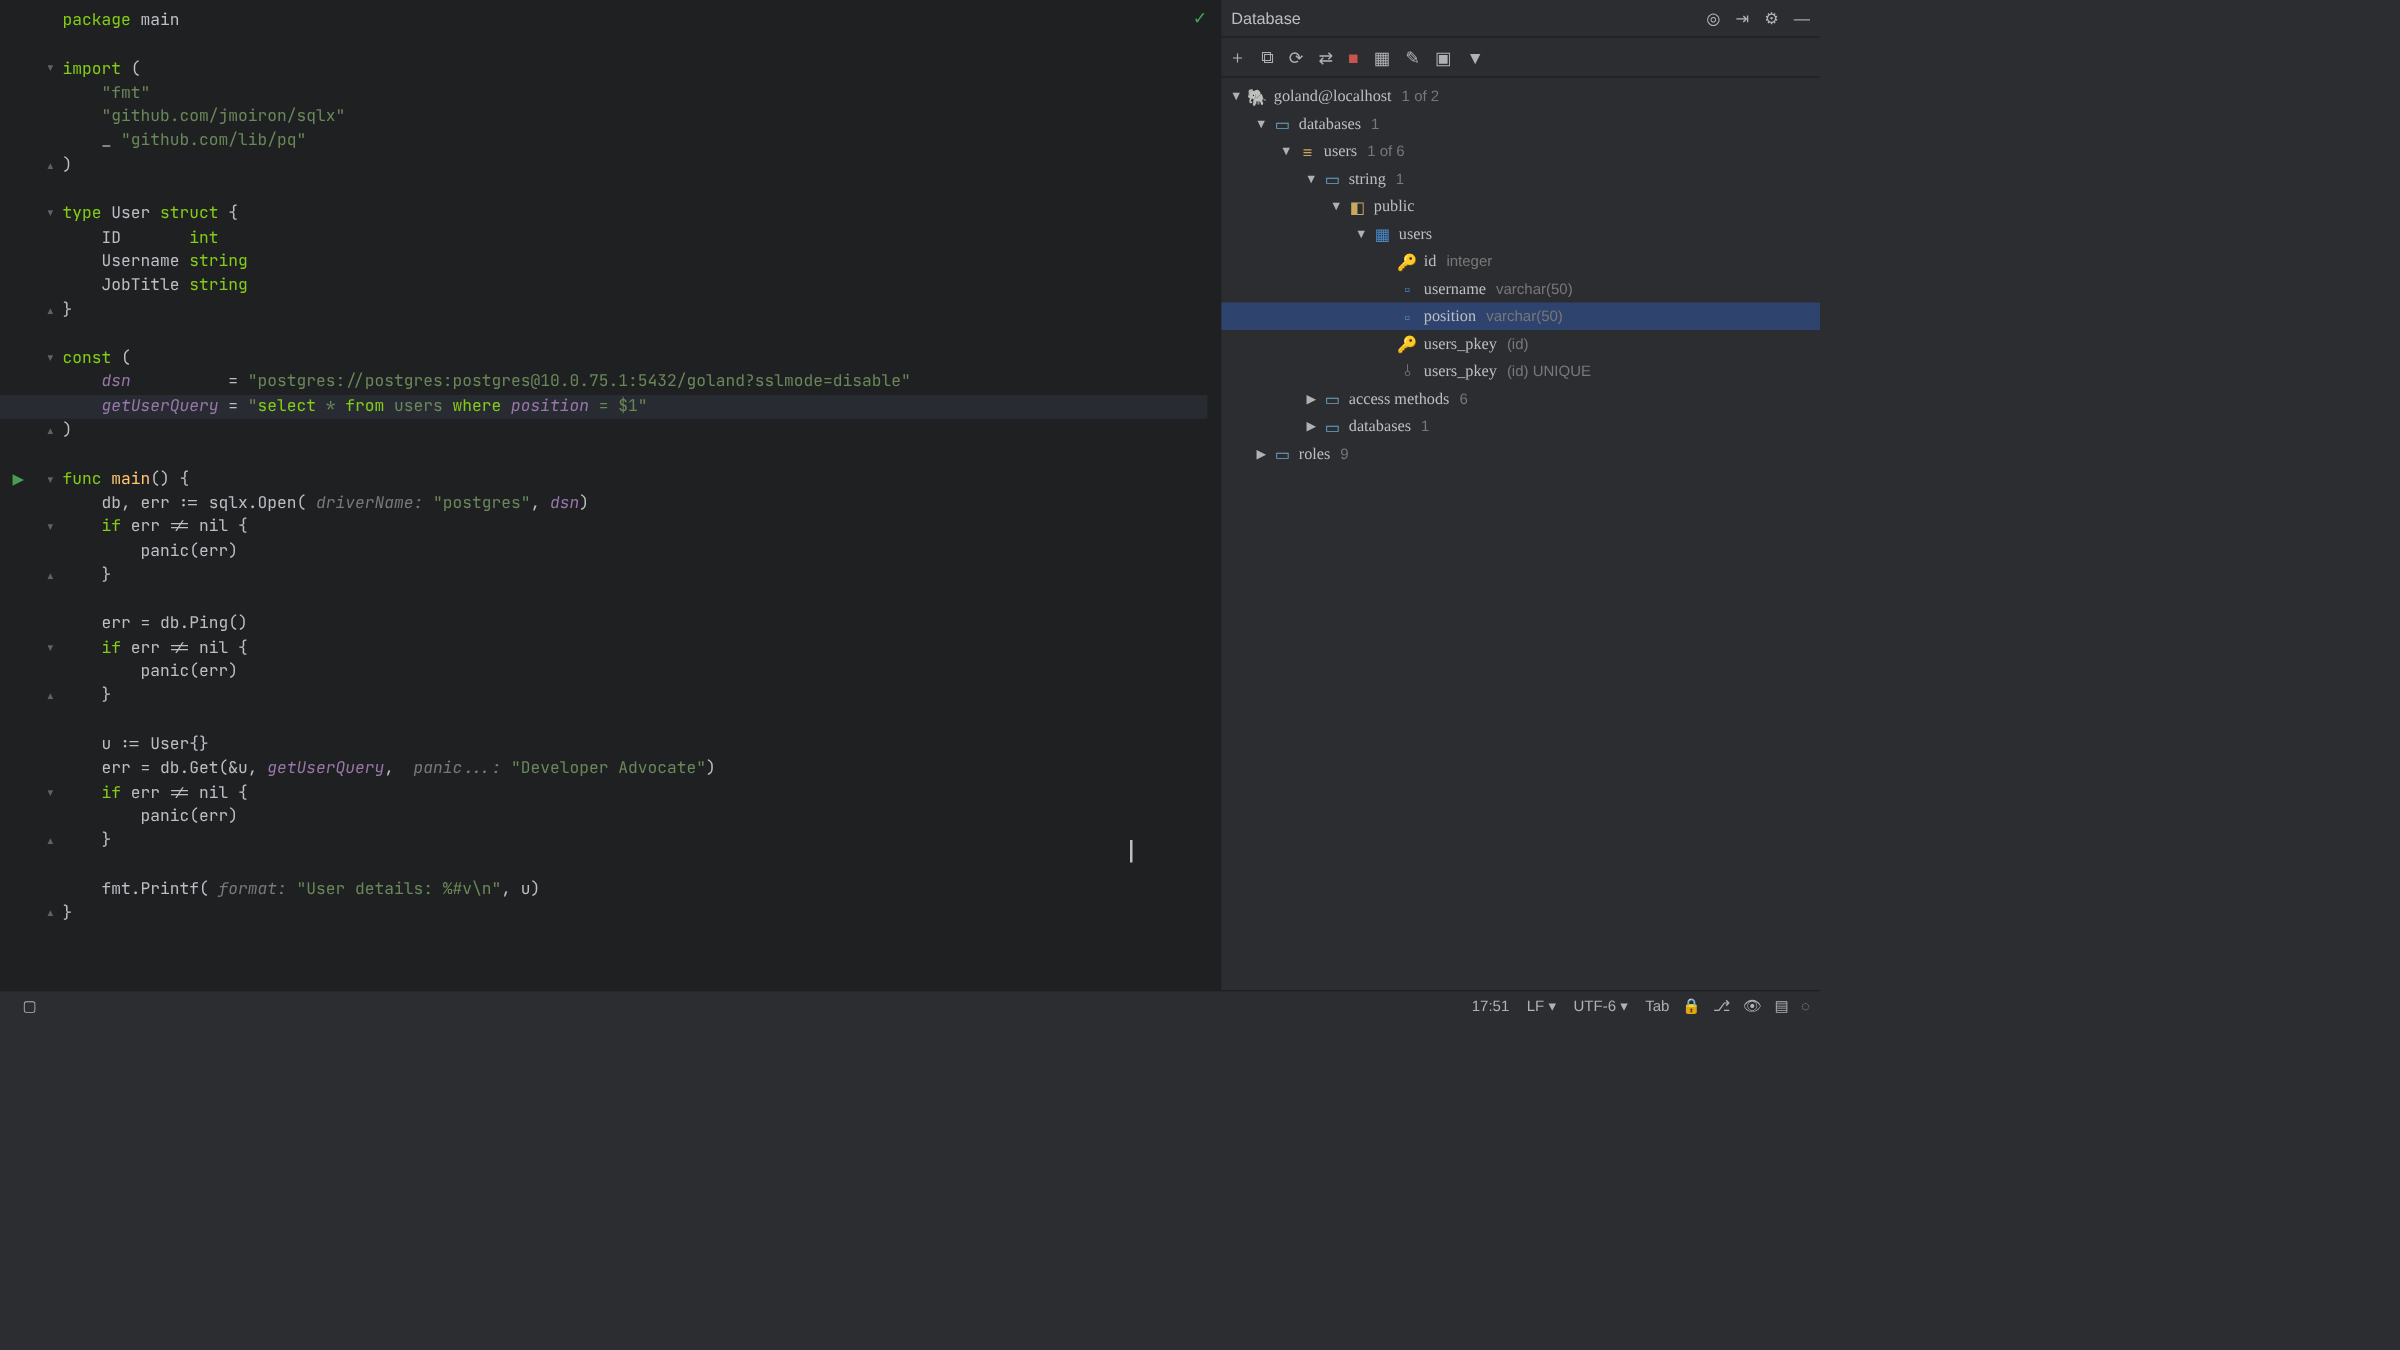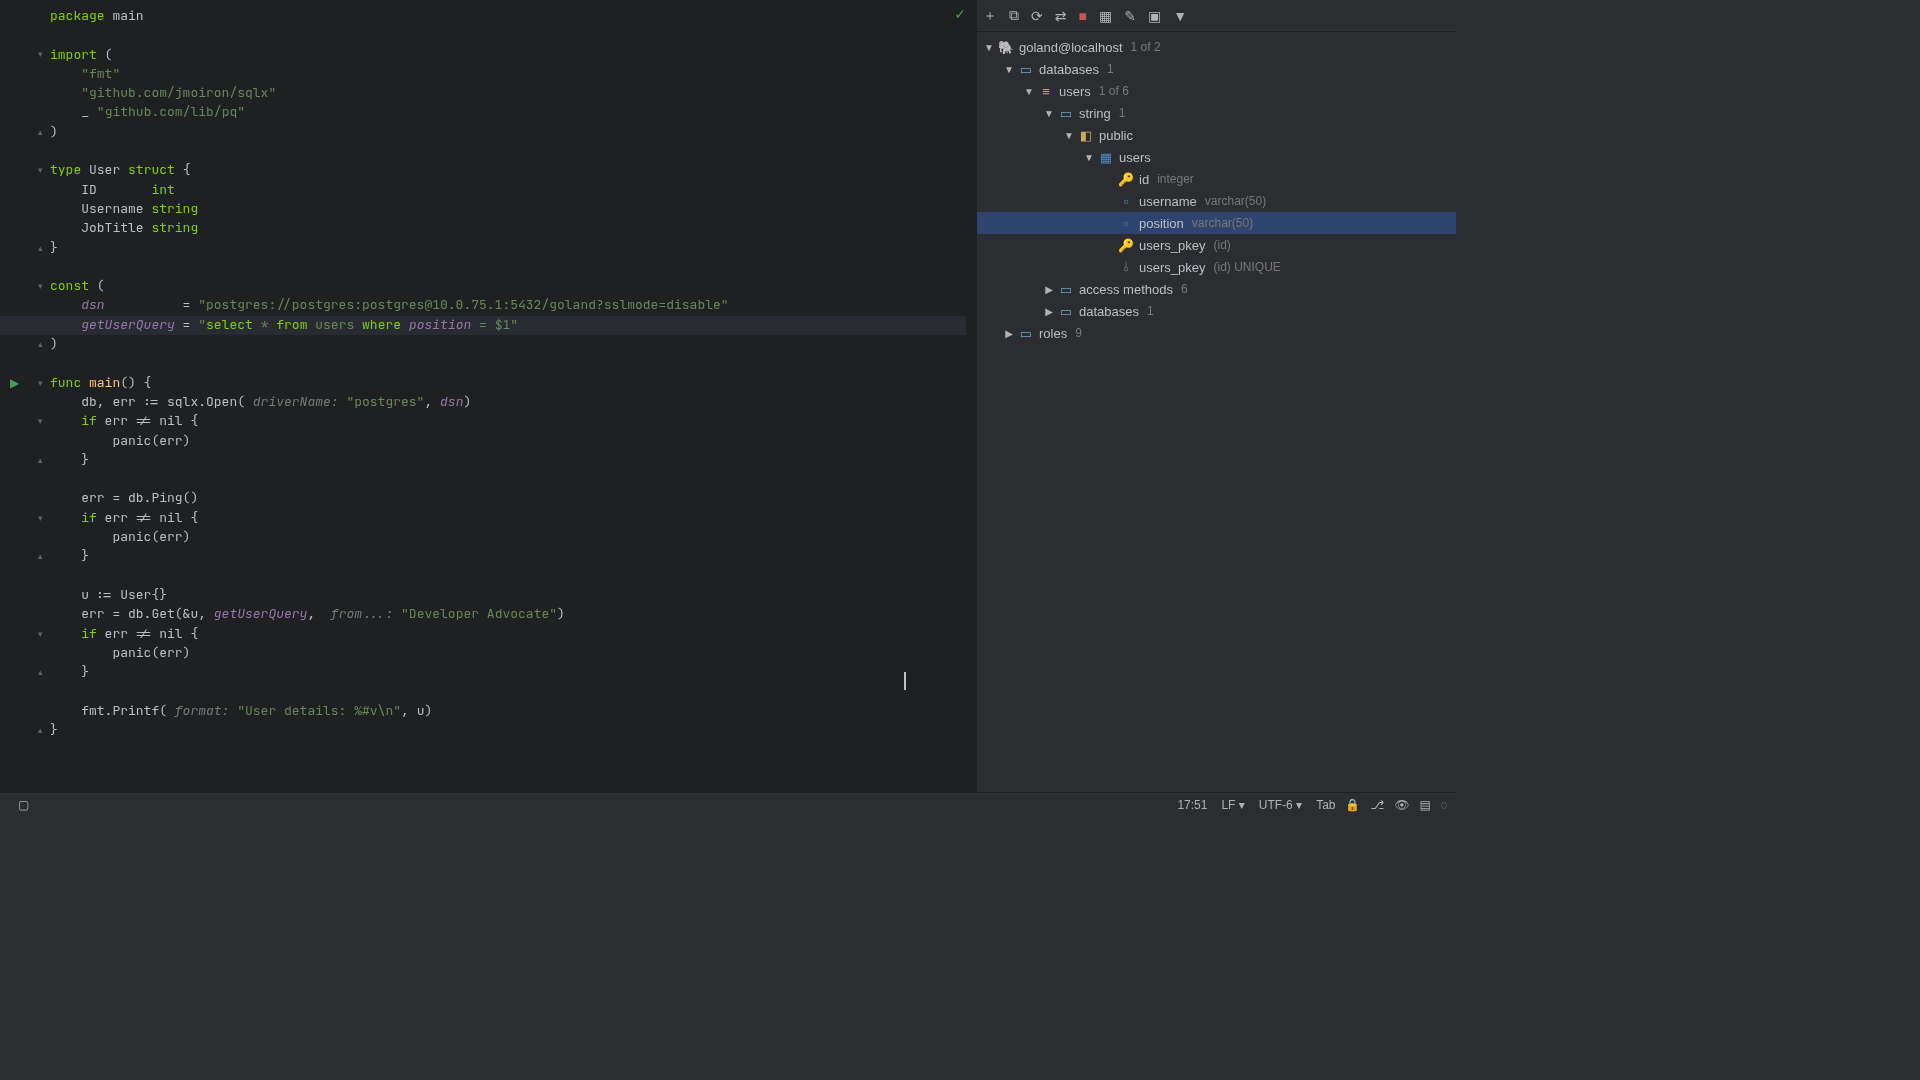--- a/index.html
+++ b/index.html
@@ -46,21 +46,21 @@
 .db-title { flex: 1; color: #bcbec4; }
 .db-header .ico { margin-left: 12px; color: #afb1b3; cursor: pointer; }
 .db-toolbar { display: flex; align-items: center; height: 32px; padding: 0 6px; gap: 12px; border-bottom: 1px solid #1e1f22; }
 .db-toolbar .ico { color: #afb1b3; cursor: pointer; font-size: 14px; }
 .db-toolbar .stop { color: #c75450; }
 .db-tree { flex: 1; padding-top: 4px; font-size: 13px; overflow: auto; }
 .tree-row { display: flex; align-items: center; height: 22px; padding-left: 0; cursor: pointer; }
 .tree-row.sel { background: #2e436e; }
 .arrow { width: 16px; text-align: center; color: #afb1b3; font-size: 10px; }
 .tree-ico { width: 18px; text-align: center; margin-right: 4px; font-size: 13px; }
-.tree-label { color: #bcbec4; }
+.tree-label { color: #bcbec4; font-family: Liberation Serif, serif; }
 .tree-meta { color: #787878; margin-left: 8px; font-size: 12px; }
 
 
 .status-bar { height: 24px; background: #2b2d30; border-top: 1px solid #1e1f22; display: flex; align-items: center; padding: 0 8px; font-size: 12px; color: #afb1b3; }
 .status-bar .spacer { flex: 1; }
 .status-bar .seg { margin-left: 14px; cursor: pointer; }
 .status-bar .ico { margin-left: 10px; }
 </style>
 </head>
 <body>
@@ -111,31 +111,38 @@
     <span class="kw">if</span><span> err != nil {</span>
         <span>panic(err)</span>
     <span>}</span>
 
     <span>err = db.Ping()</span>
     <span class="kw">if</span><span> err != nil {</span>
         <span>panic(err)</span>
     <span>}</span>
 
     <span>u := User{}</span>
-    <span>err = db.Get(&amp;u, </span><span class="id">getUserQuery</span>,<span class="hint">  from...: </span><span class="str">"Developer Advocate"</span>)
+    <span>err = db.Get(&amp;u, </span><span class="id">getUserQuery</span>,<span class="hint">  panic...: </span><span class="str">"Developer Advocate"</span>)
     <span class="kw">if</span><span> err != nil {</span>
         <span>panic(err)</span>
     <span>}</span>
 
     <span>fmt.Printf(</span><span class="hint"> format: </span><span class="str">"User details: %#v\n"</span><span>, u)</span>
 <span>}</span></div>
     <div class="text-cursor"></div>
   </div>
 
   <div class="db-panel">
+    <div class="db-header">
+      <span class="db-title">Database</span>
+      <span class="ico">◎</span>
+      <span class="ico">⇥</span>
+      <span class="ico">⚙</span>
+      <span class="ico">—</span>
+    </div>
     <div class="db-toolbar">
       <span class="ico">＋</span>
       <span class="ico">⧉</span>
       <span class="ico">⟳</span>
       <span class="ico">⇄</span>
       <span class="ico stop">■</span>
       <span class="ico">▦</span>
       <span class="ico">✎</span>
       <span class="ico">▣</span>
       <span class="ico">▼</span>

